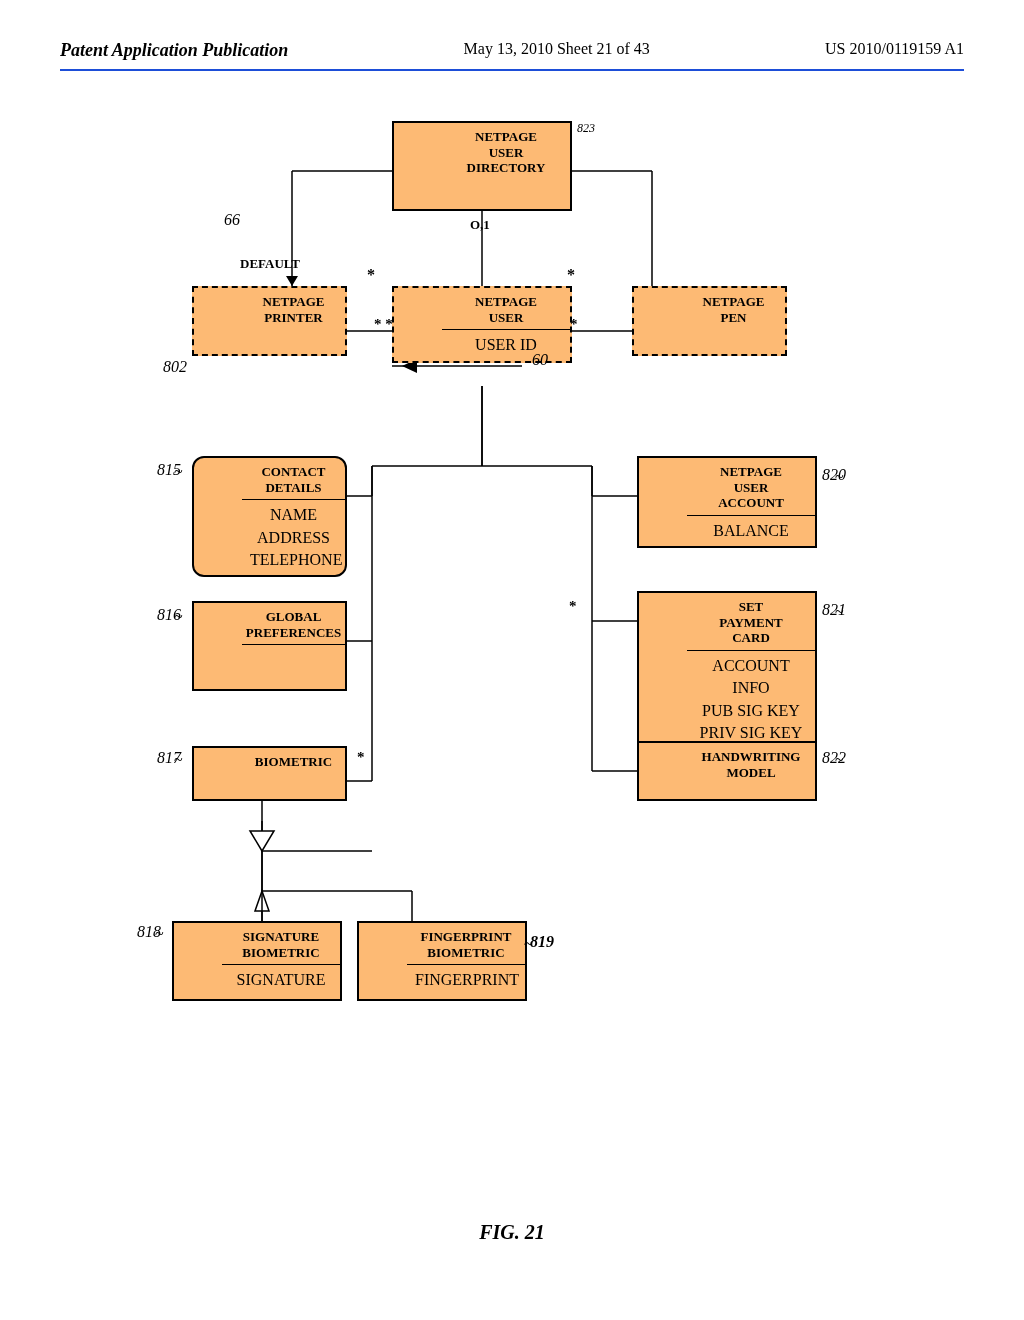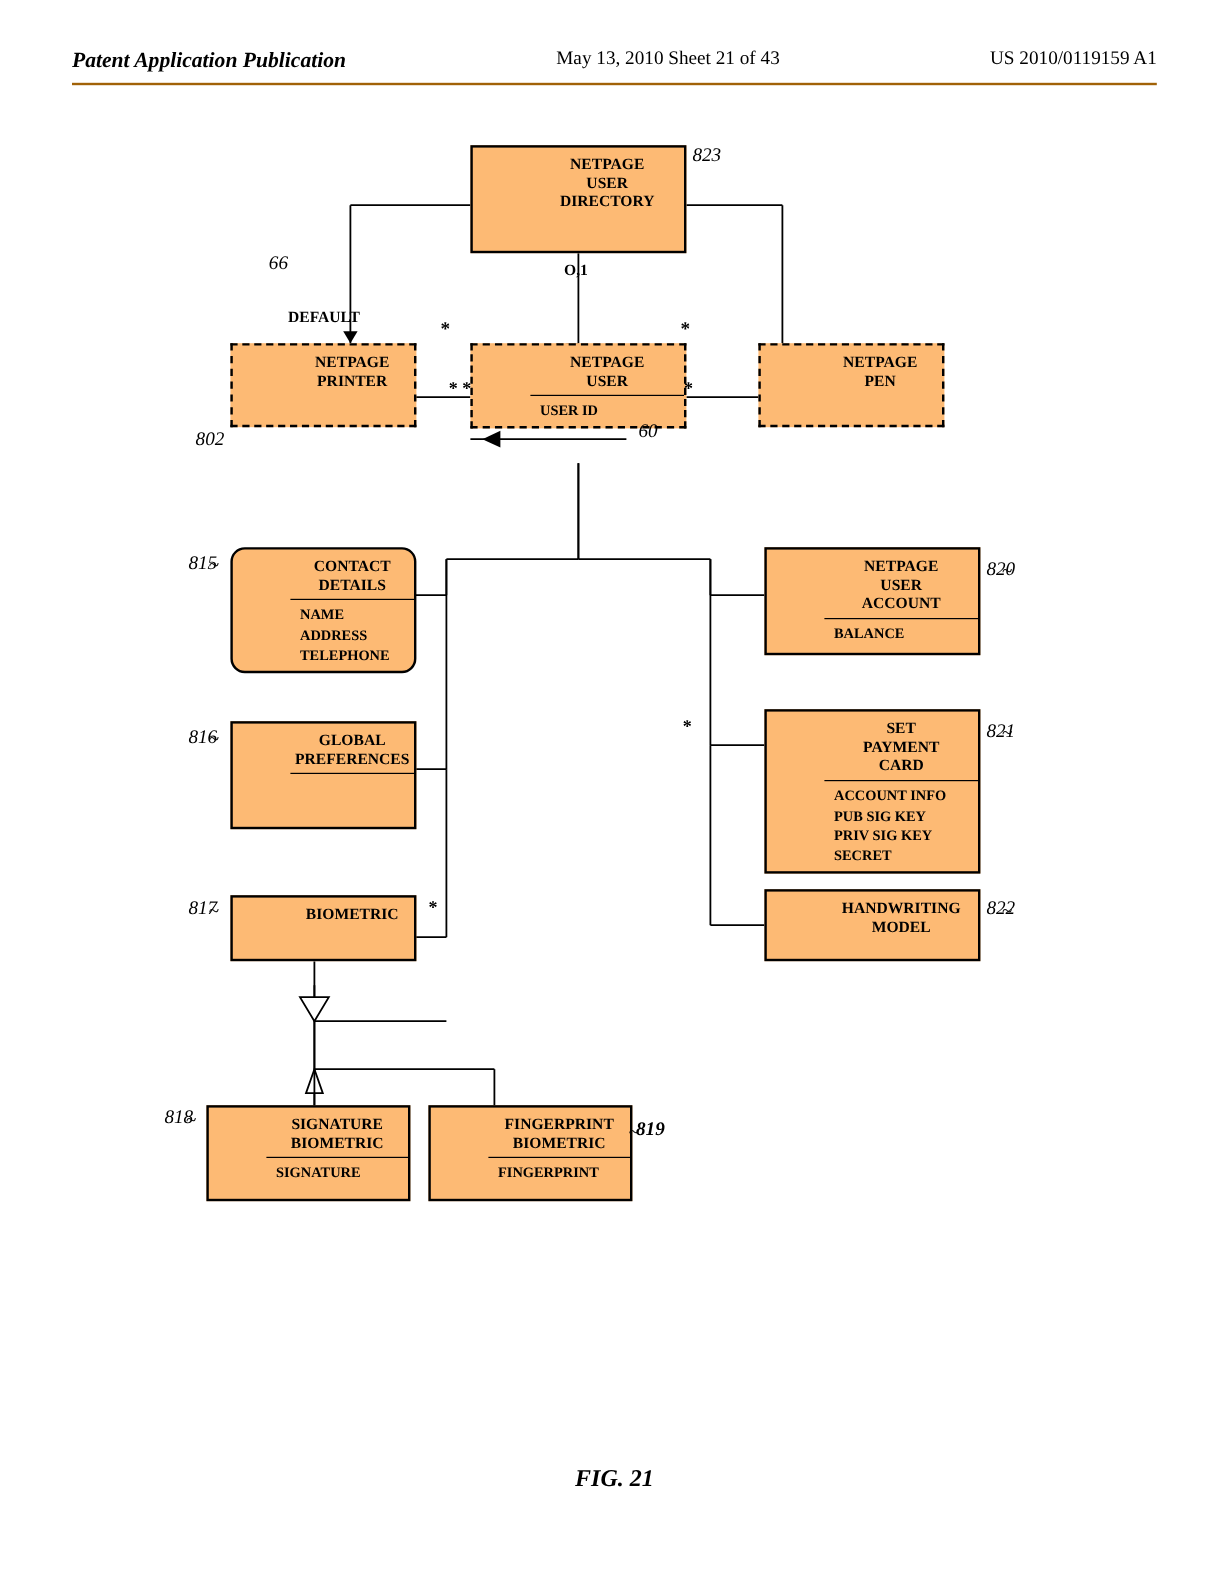--- a/index.html
+++ b/index.html
@@ -17,21 +17,21 @@
       min-height: 1320px;
       background: #fff;
       padding: 40px 60px;
       position: relative;
     }
 
     .header {
       display: flex;
       justify-content: space-between;
       align-items: flex-start;
-      border-bottom: 2px solid #a16207;
+      border-bottom: 2px solid #1d4ed8;
       padding-bottom: 8px;
       margin-bottom: 30px;
     }
 
     .header-left {
       font-size: 18px;
       font-weight: bold;
       font-style: italic;
     }
 
@@ -73,23 +73,23 @@
       line-height: 1.2;
     }
 
     .box-divider {
       width: 100%;
       border-top: 1px solid #000;
     }
 
     .box-content {
       padding: 4px 8px;
-      font-size: 12px;
-      font-weight: bold;
-      text-align: left;
+      font-size: 16px;
+      font-weight: normal;
+      text-align: center;
       width: 100%;
       line-height: 1.4;
     }
 
     .box-dashed {
       border: 2px dashed #000;
     }
 
     .label {
       position: absolute;
@@ -184,21 +184,21 @@
       <polygon points="190,790 183,810 197,810" fill="#fff" stroke="#000" stroke-width="1.5"></polygon>
 
       <line x1="190" y1="790" x2="340" y2="790" stroke="#000" stroke-width="1.5"></line>
       <line x1="340" y1="790" x2="340" y2="830" stroke="#000" stroke-width="1.5"></line>
     </svg>
 
     <div class="box" style="left:320px; top:20px; width:180px; min-height:90px;">
       <div class="box-title">NETPAGE<br>USER<br>DIRECTORY</div>
     </div>
 
-    <div class="label" style="left:505px; top:20px; font-size:16px; font-style:italic;">823</div>
+    <div class="label" style="left:505px; top:20px; font-size:12px; font-style:italic;">823</div>
 
     <div class="connector-label" style="left:168px; top:155px; font-size:13px;">DEFAULT</div>
 
     <div class="label" style="left:152px; top:110px; font-size:16px;">66</div>
 
     <div class="connector-label" style="left:398px; top:116px; font-size:13px;">O,1</div>
 
     <div class="label" style="left:388px; top:183px; font-size:16px;">800</div>
 
     <div class="label" style="left:668px; top:183px; font-size:16px;">801</div>

